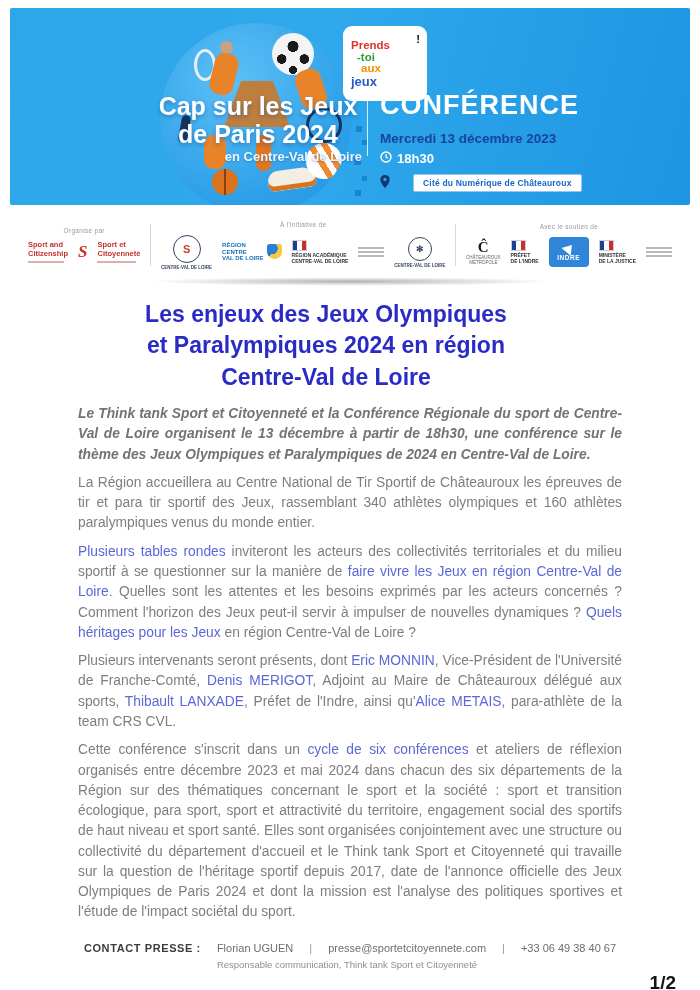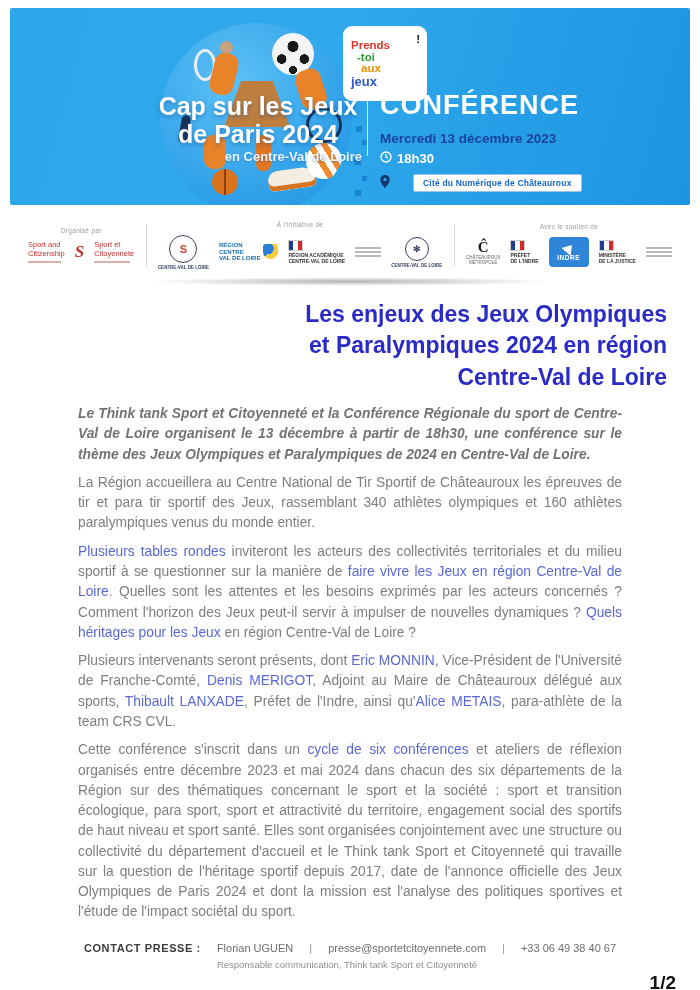--- a/index.html
+++ b/index.html
@@ -64,21 +64,21 @@
   .cl4{color:#2b57c8;font-size:13px !important;}
   .cl-excl{position:absolute;right:7px;top:8px;color:#141414;font-size:32px;font-weight:bold;}
 
   
   .strip{position:absolute;left:10px;top:214px;width:680px;height:62px;display:flex;
          align-items:center;justify-content:space-between;padding:0 18px;box-sizing:border-box;}
   .pgroup{display:flex;flex-direction:column;align-items:center;}
   .plabel{font-size:6.5px;color:#9a9a9a;margin-bottom:7px;letter-spacing:.3px;}
   .plogos{display:flex;align-items:center;gap:10px;}
   .vdiv{width:1px;height:42px;background:#d8d8d8;}
-  .redlogo{color:#c42f2c;font-weight:normal;font-size:7.5px;line-height:1.15;text-align:left;}
+  .redlogo{color:#c42f2c;font-weight:bold;font-size:7.5px;line-height:1.15;text-align:left;}
   .redlogo .sub{display:block;height:2px;width:90%;background:#d9b0ae;margin-top:2px;}
   .smark{color:#c42f2c;font-size:17px;font-weight:bold;font-family:"Liberation Serif",serif;font-style:italic;}
   .seal{width:26px;height:26px;border-radius:50%;border:1px solid #35415e;display:flex;
         align-items:center;justify-content:center;font-size:11px;color:#c43;font-weight:bold;}
   .seal-cap{font-size:4.5px;color:#35415e;margin-top:2px;text-align:center;font-weight:bold;}
   .rcvl{display:flex;align-items:center;gap:3px;}
   .rcvl-txt{font-size:6px;font-weight:bold;color:#1a6fb5;line-height:1.15;}
   .heart{width:15px;height:15px;background:radial-gradient(circle at 32% 30%,#2a7fd4 0 40%,transparent 41%),
          radial-gradient(circle at 68% 30%,#f6c93e 0 40%,transparent 41%),
          linear-gradient(135deg,#2a7fd4 50%,#f6c93e 50%);border-radius:3px 3px 8px 8px;
@@ -92,22 +92,22 @@
   .chx-cap{font-size:4.5px;color:#666;text-align:center;}
   .indre{width:40px;height:30px;background:#2f86d8;border-radius:4px;display:flex;flex-direction:column;
          align-items:center;justify-content:center;color:#fff;}
   .indre .plane{width:0;height:0;border-left:6px solid transparent;border-right:6px solid transparent;
          border-bottom:9px solid #ffffff;transform:rotate(40deg);margin-bottom:1px;}
   .indre .txt{font-size:6.5px;font-weight:bold;letter-spacing:.5px;}
   .strip-shadow{position:absolute;left:140px;top:277px;width:420px;height:9px;
         background:radial-gradient(ellipse at center,rgba(0,0,0,.30) 0%,rgba(0,0,0,0) 68%);}
 
   
-  .doc-title{position:absolute;left:0;top:299px;width:652px;text-align:right;
-        color:#2a2ac6;font-weight:bold;font-size:23px;line-height:1.36;margin-left:15px;}
+  .doc-title{position:absolute;left:0;top:299px;width:652px;text-align:center;
+        color:#2a2ac6;font-weight:bold;font-size:23px;line-height:1.36;}
   .body{position:absolute;left:78px;top:404px;width:544px;color:#7e7e7e;
         font-size:13.8px;line-height:1.47;text-align:justify;}
   .body p{margin:0 0 8px 0;}
   .lead{font-style:italic;font-weight:bold;color:#737373;}
   .hl{color:#5a68d6;}
 
   
   .footer{position:absolute;left:0;top:942px;width:700px;display:flex;justify-content:center;
         align-items:flex-start;gap:16px;}
   .f-label{font-size:11px;font-weight:bold;color:#3c3c3c;letter-spacing:.6px;}

